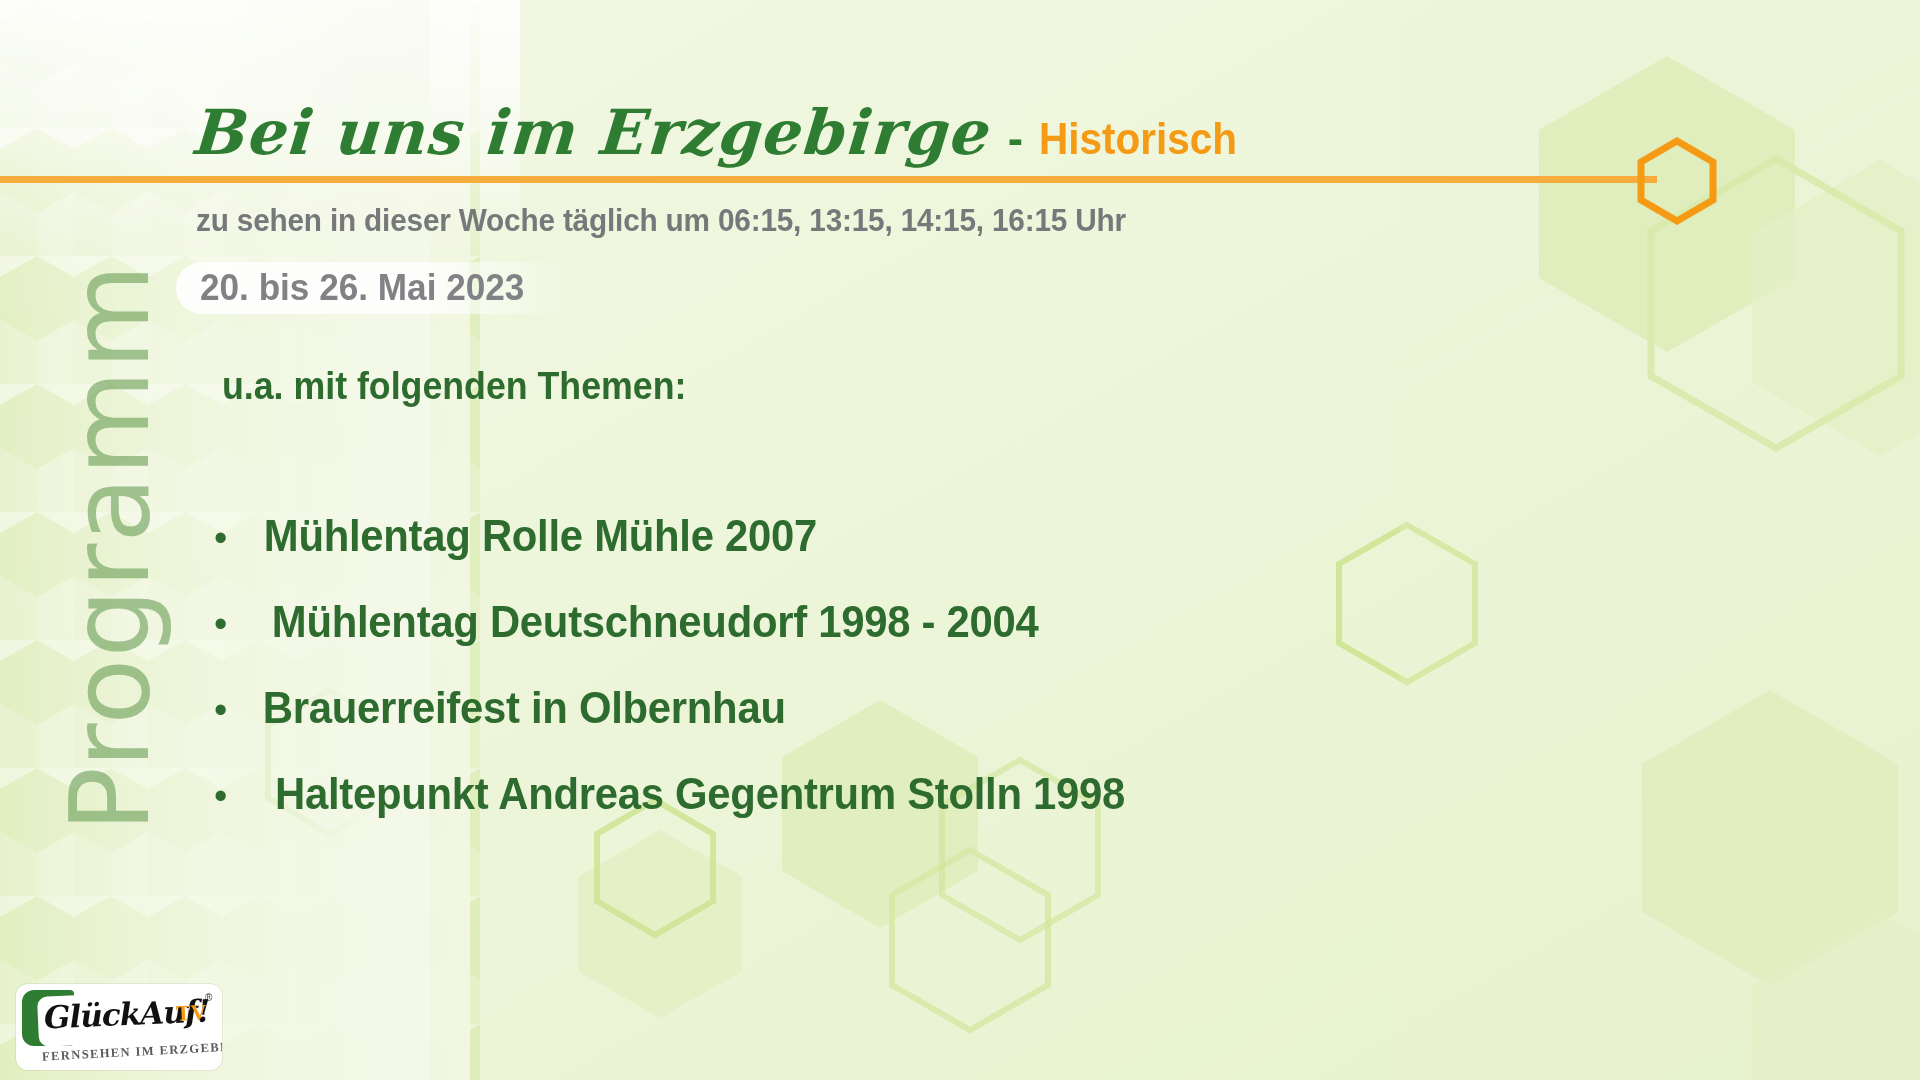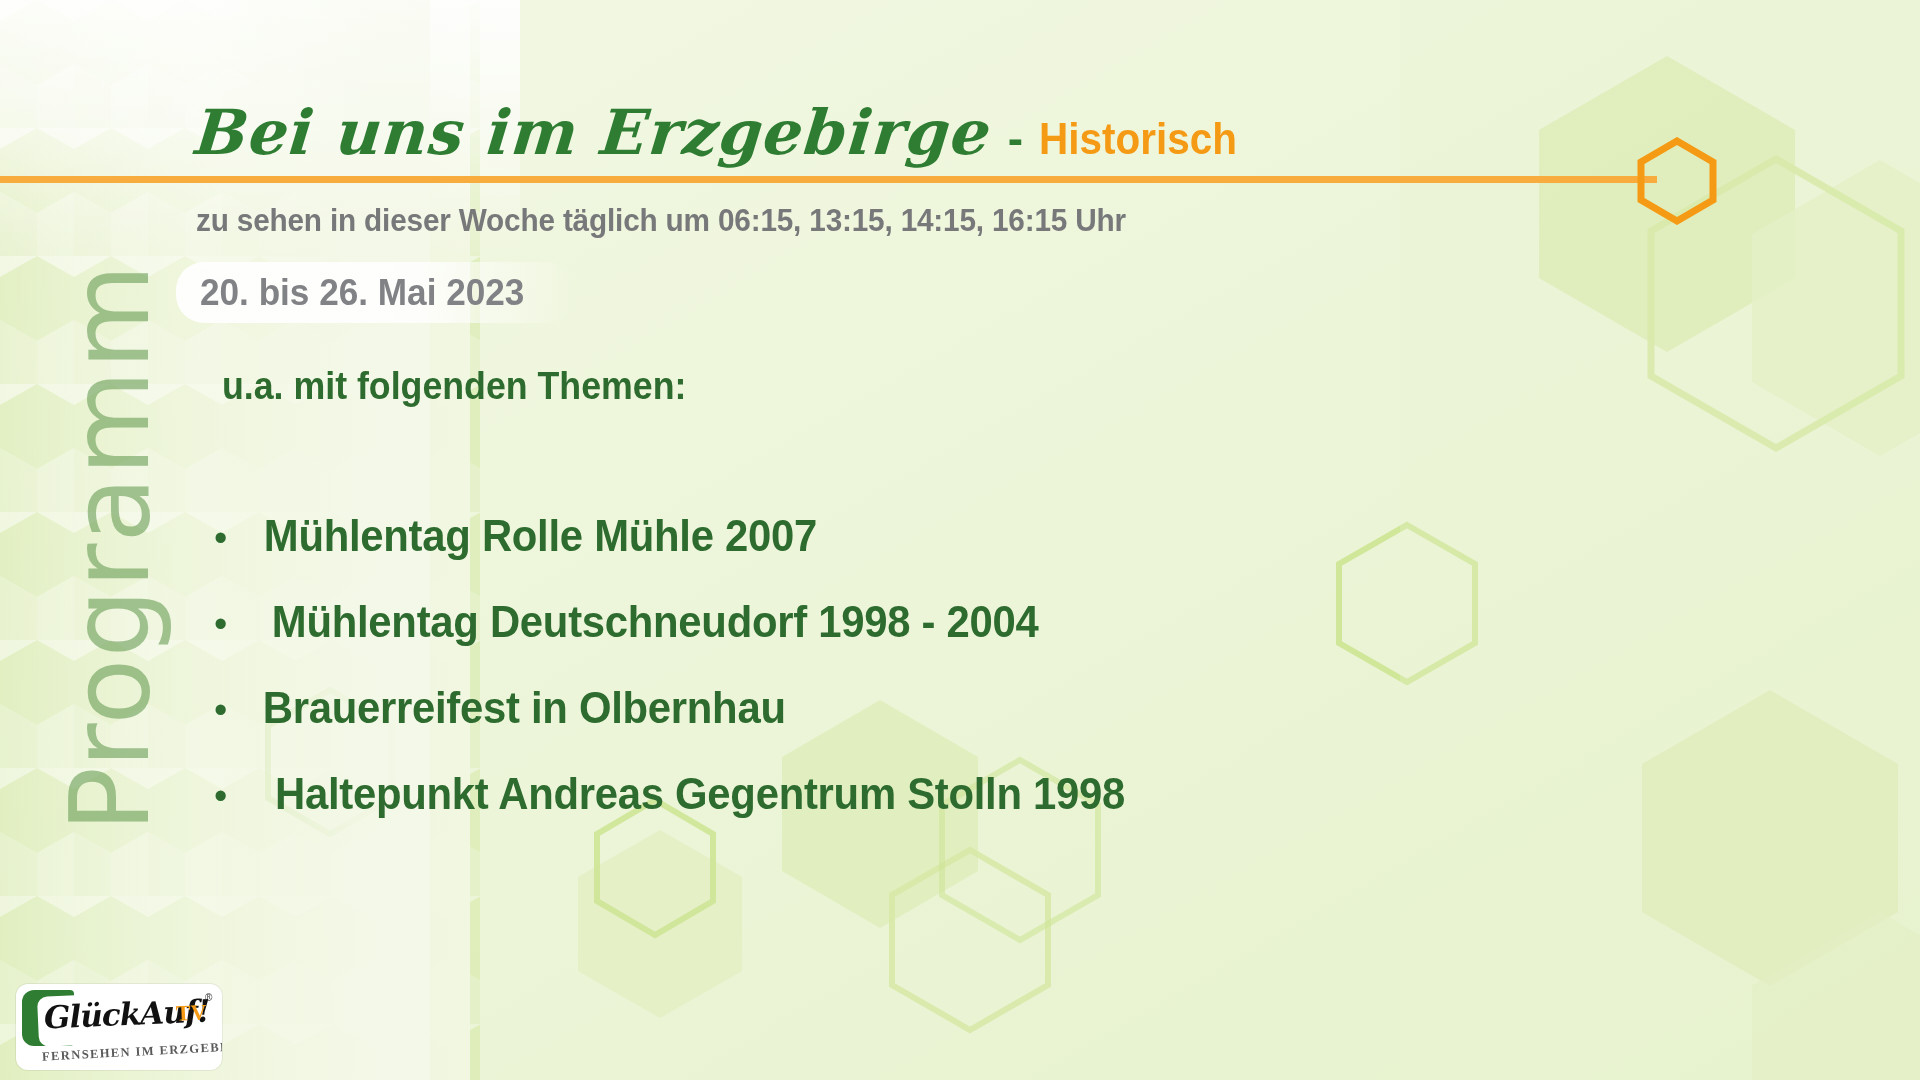--- a/index.html
+++ b/index.html
@@ -120,21 +120,21 @@
     transform: scaleX(0.93);
     transform-origin: left top;
     white-space: nowrap;
   }
 
   
   .date-pill {
     position: absolute;
     left: 176px;
     top: 262px;
-    height: 61px;
+    height: 52px;
     padding: 0 34px 0 24px;
     display: flex;
     align-items: center;
     border-radius: 28px;
     background: linear-gradient(90deg, rgba(255,255,255,0.92) 0%, rgba(255,255,255,0.86) 60%, rgba(255,255,255,0.0) 100%);
   }
   .date-text {
     font-family: "Liberation Sans", sans-serif;
     font-weight: 700;
     font-size: 37px;

